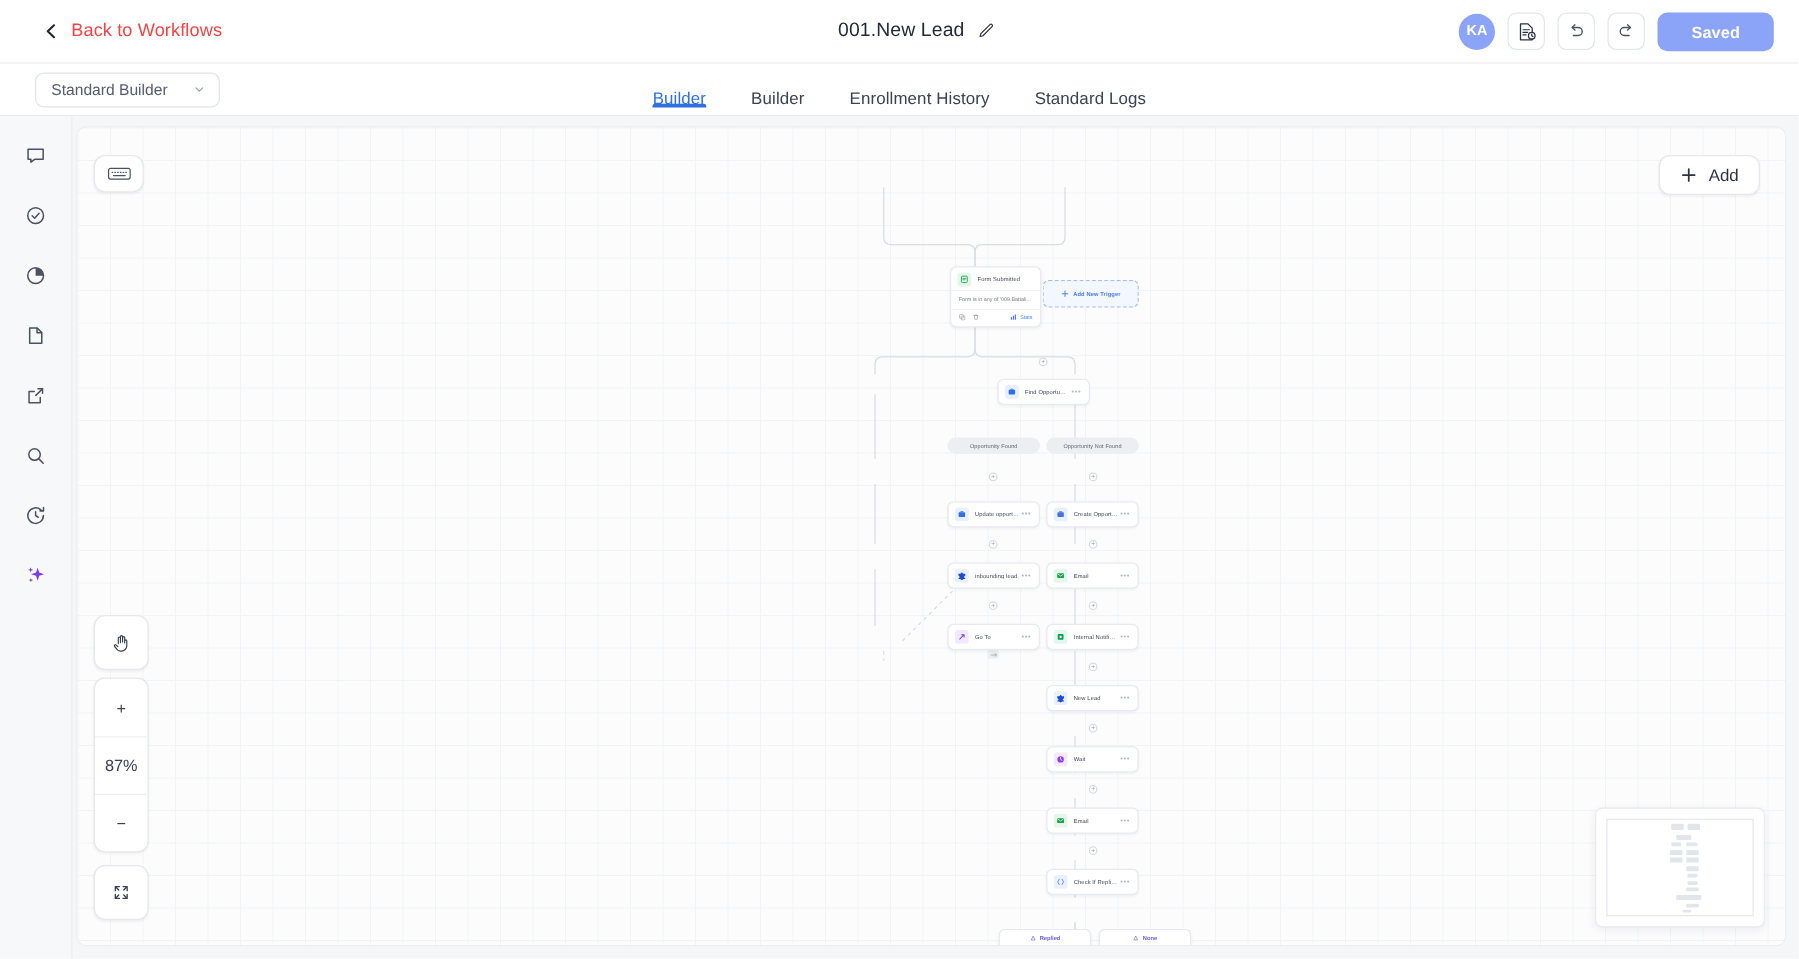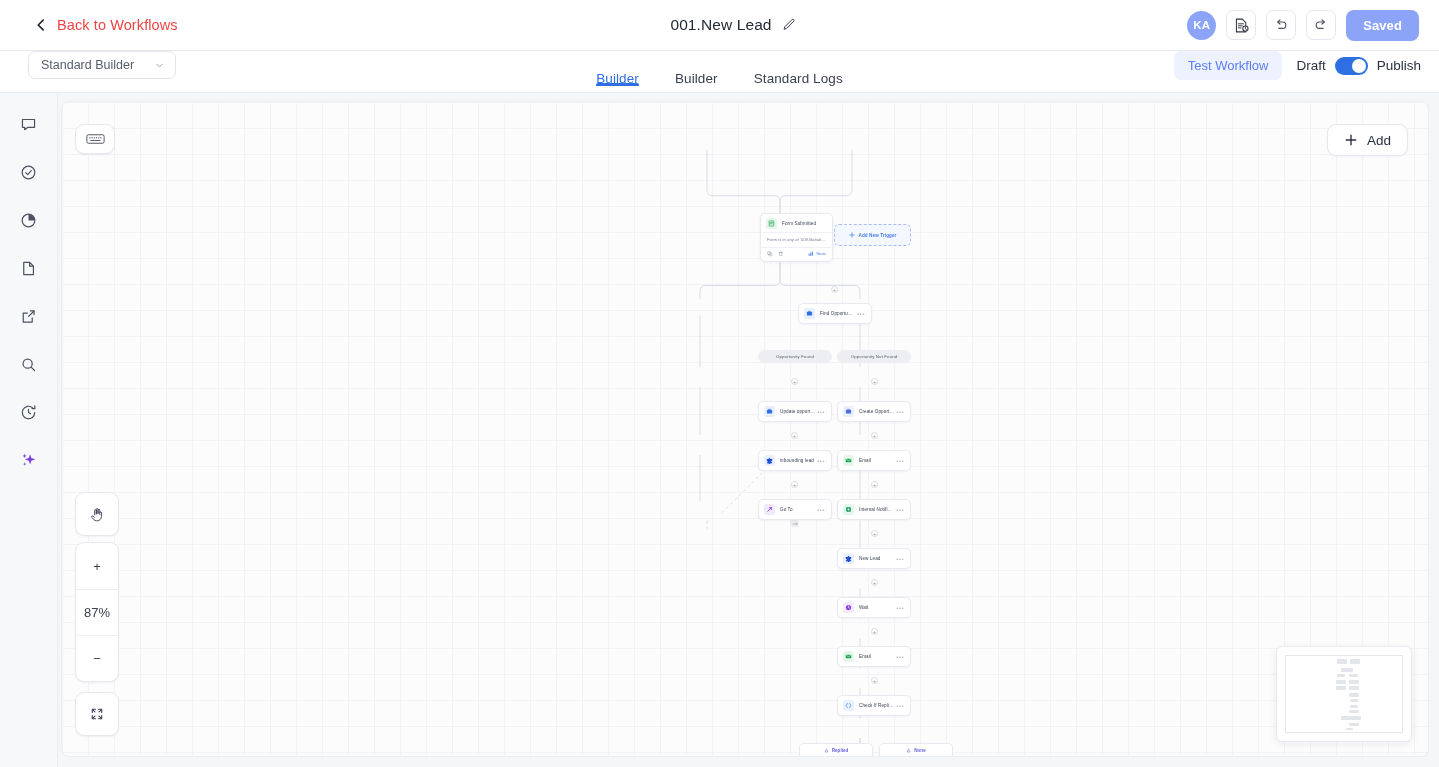--- a/index.html
+++ b/index.html
@@ -42,28 +42,28 @@
     display: flex; align-items: center; justify-content: center;
     font-weight: 600; letter-spacing: .2px; cursor: pointer;
   }
   .icon-btn {
     width: 30px; height: 30px; border: 1px solid #e3e6ec; border-radius: 7px;
     background: #fff; display: flex; align-items: center; justify-content: center;
     cursor: pointer;
   }
   .saved-btn {
     background: #8ba4f7; color: #fff; font-size: 13px; font-weight: 600;
-    border-radius: 8px; padding: 8px 17px; cursor: pointer; letter-spacing: .1px;
+    border-radius: 8px; padding: 8px 27px; cursor: pointer; letter-spacing: .1px;
   }
 
   
   .tabbar {
     height: 42px; flex: 0 0 42px; background: #fff;
     border-bottom: 1px solid #e9ebef;
-    display: flex; align-items: flex-start; position: relative;
+    display: flex; align-items: center; position: relative;
   }
   .builder-select {
     margin-left: 28px; height: 28px; min-width: 148px;
     border: 1px solid #e1e4ea; border-radius: 7px; background: #fff;
     display: flex; align-items: center; justify-content: space-between;
     padding: 0 10px 0 12px; font-size: 12.5px; color: #555c6b; cursor: pointer;
   }
   .tabs {
     position: absolute; left: 0; right: 0; top: 0; bottom: 0;
     display: flex; align-items: center; justify-content: center; gap: 36px;
@@ -292,33 +292,24 @@
       <span style="display:flex">
         <svg viewBox="0 0 14 14" width="11" height="11">
             <path d="m3.6 5.4 3.4 3.4 3.4-3.4" fill="none" stroke="#9aa0ac" stroke-width="1.2" stroke-linecap="round" stroke-linejoin="round"></path>
           </svg>
       </span>
     </div>
 
     <div class="tabs">
       <div class="tab active">Builder</div>
       <div class="tab">Builder</div>
+      <div class="tab">Enrollment History</div>
       <div class="tab">Standard Logs</div>
     </div>
 
-    <div class="tab-right">
-      <div class="test-wf">Test Workflow</div>
-      <div class="publish-wrap">
-        <span class="pub-label">Draft</span>
-        <div class="toggle">
-            <div class="knob"></div>
-          </div>
-        <span class="pub-label">Publish</span>
-      </div>
-    </div>
   </div>
 
   <div class="body">
 
     <div class="railbar">
       <div class="rail-item">
         <span style="display:flex">
           <svg viewBox="0 0 22 22" width="19" height="19">
               <path d="M4 5.2h14v9.1h-7.6L6.6 17v-2.7H4z" fill="none" stroke="#4b5160" stroke-width="1.4" stroke-linejoin="round"></path>
             </svg>

